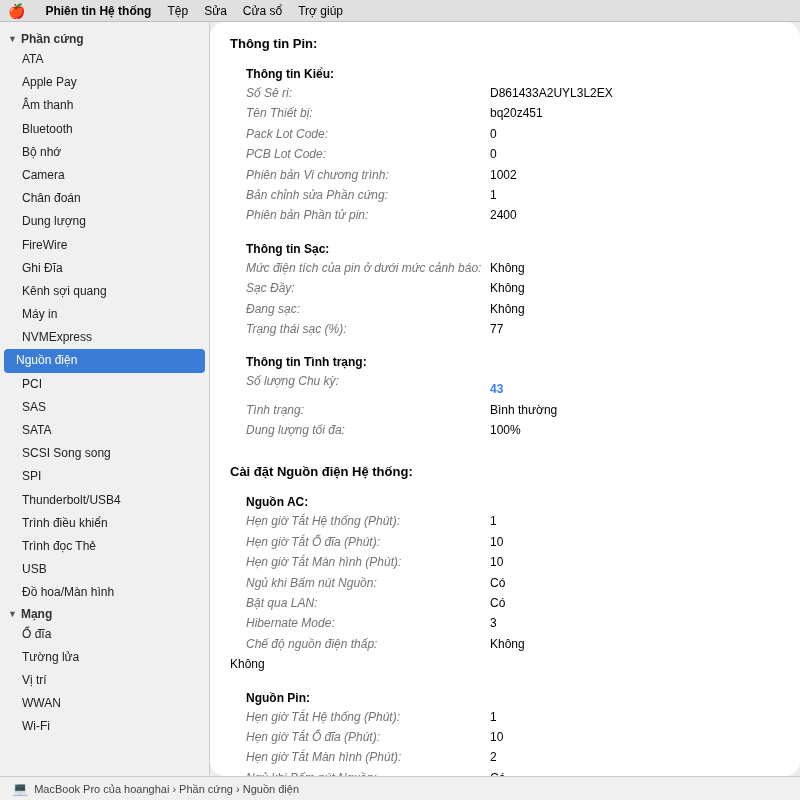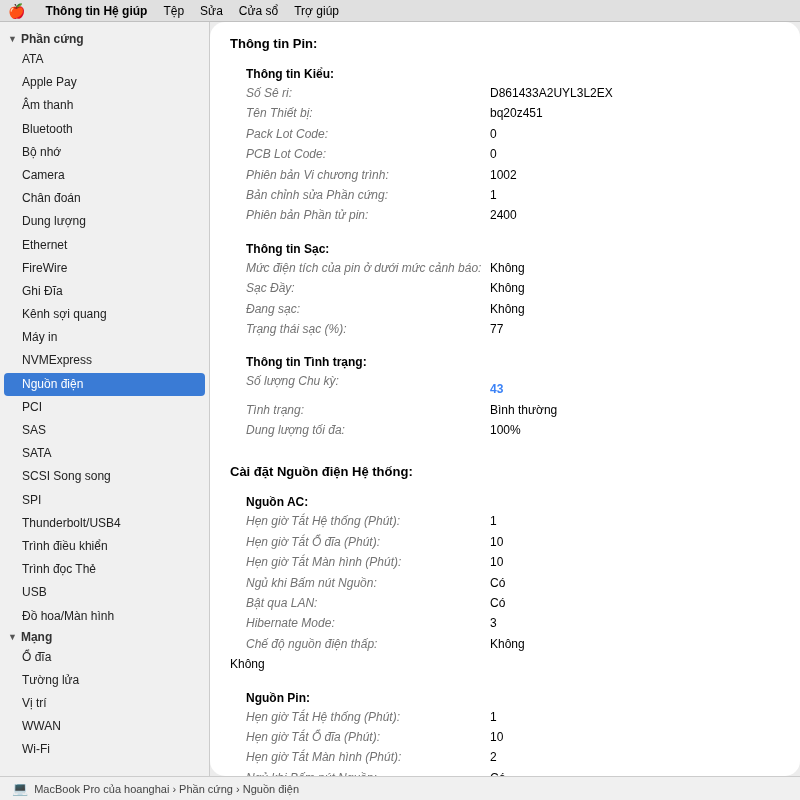--- a/index.html
+++ b/index.html
@@ -115,21 +115,21 @@
       font-size: 12px;
       color: #222;
       cursor: pointer;
       line-height: 1.6;
     }
     .sidebar-item.selected {
       background: #3a7bd5;
       color: white;
       border-radius: 4px;
       margin: 0 4px;
-      padding-left: 18px;
+      padding-left: 12px;
     }
 
     
     .main-panel {
       flex: 1;
       overflow-y: auto;
       padding: 14px 20px;
       background: #fff;
       position: relative;
       border-radius: 15px;
@@ -195,21 +195,21 @@
     .breadcrumb-icon {
       font-size: 13px;
       margin-right: 6px;
     }
   </style>
 </head>
 <body>
 
 <div class="menubar">
   <span class="menubar-apple">🍎</span>
-  <span class="menubar-title">Thông tin Hệ giúp</span>
+  <span class="menubar-title">Phiên tin Hệ thống</span>
   <span class="menubar-item">Tệp</span>
   <span class="menubar-item">Sửa</span>
   <span class="menubar-item">Cửa sổ</span>
   <span class="menubar-item">Trợ giúp</span>
 </div>
 
 <div class="window">
 
 
   <div class="content">
@@ -217,21 +217,20 @@
     <div class="sidebar" id="sidebar-container">
         <div class="sidebar-section-header"><span class="chevron">▼</span>Phần cứng</div>
         <div class="sidebar-item">ATA</div>
         <div class="sidebar-item">Apple Pay</div>
         <div class="sidebar-item">Âm thanh</div>
         <div class="sidebar-item">Bluetooth</div>
         <div class="sidebar-item">Bộ nhớ</div>
         <div class="sidebar-item">Camera</div>
         <div class="sidebar-item">Chân đoán</div>
         <div class="sidebar-item">Dung lượng</div>
-        <div class="sidebar-item">Ethernet</div>
         <div class="sidebar-item">FireWire</div>
         <div class="sidebar-item">Ghi Đĩa</div>
         <div class="sidebar-item">Kênh sợi quang</div>
         <div class="sidebar-item">Máy in</div>
         <div class="sidebar-item">NVMExpress</div>
         <div class="sidebar-item selected">Nguồn điện</div>
         <div class="sidebar-item">PCI</div>
         <div class="sidebar-item">SAS</div>
         <div class="sidebar-item">SATA</div>
         <div class="sidebar-item">SCSI Song song</div>

